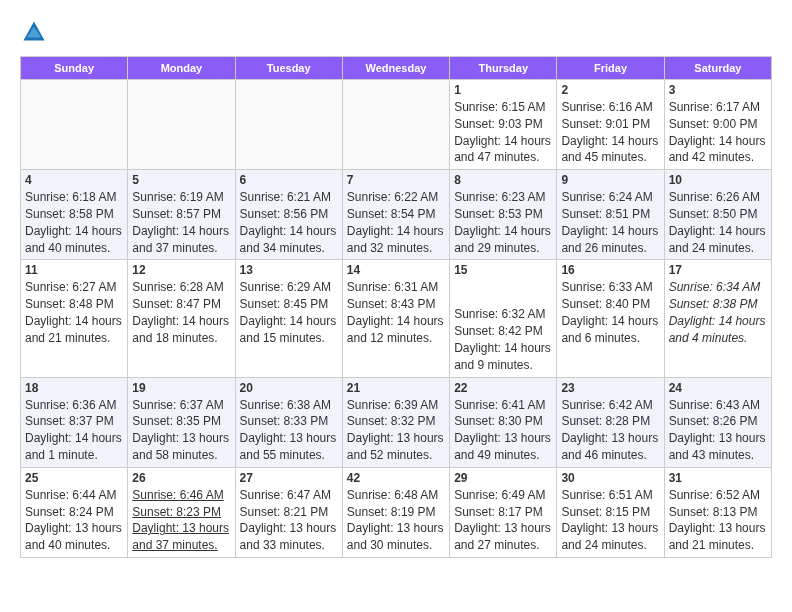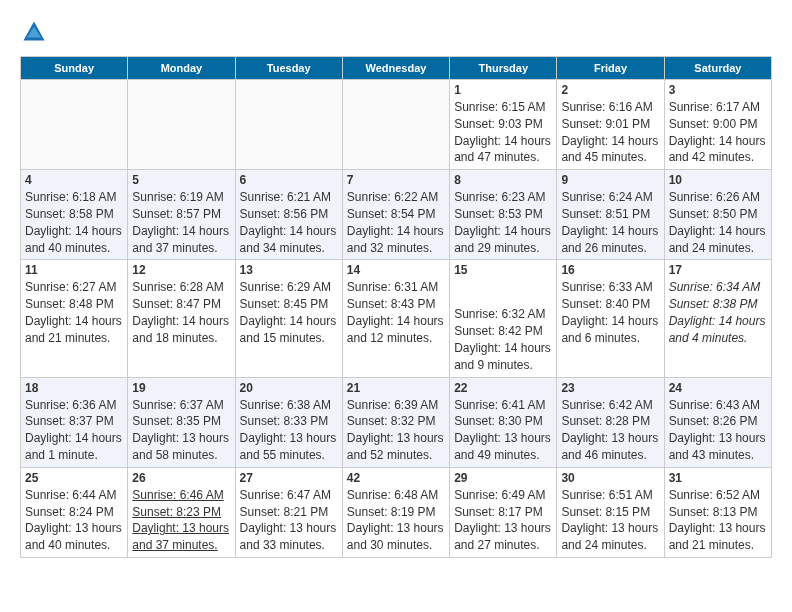--- a/index.html
+++ b/index.html
@@ -51,21 +51,21 @@
     .subtitle {
       font-size: 14px;
       color: #555;
     }
     .calendar {
       width: 100%;
       border-collapse: collapse;
       font-size: 10px;
     }
     .calendar th {
-      background: #0369a1;
+      background: #8b5cf6;
       color: #fff;
       text-align: center;
       padding: 5px 3px;
       font-size: 11px;
       font-weight: bold;
       border: 1px solid #ccc;
     }
     .calendar td {
       border: 1px solid #ccc;
       vertical-align: top;

